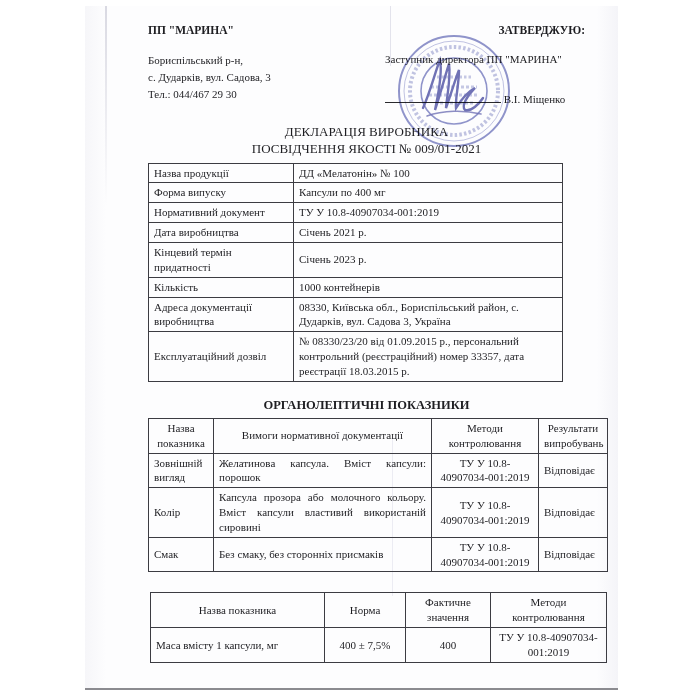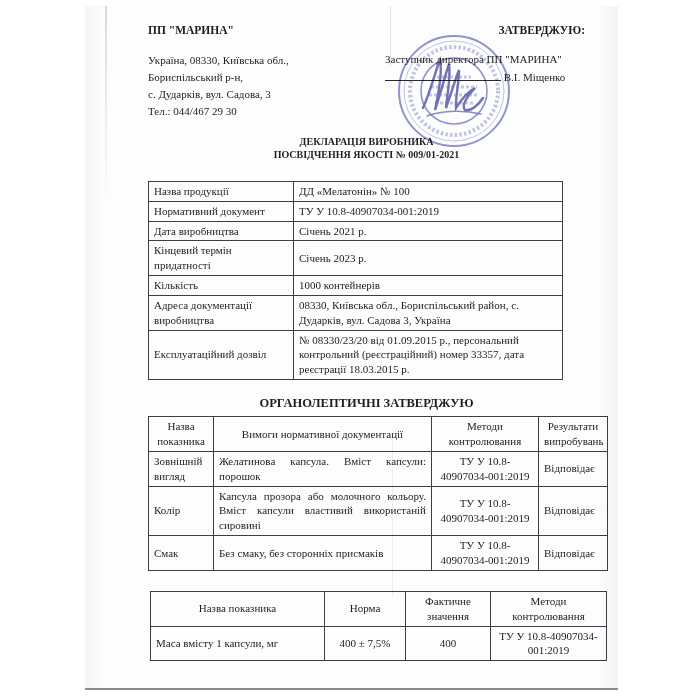--- a/index.html
+++ b/index.html
@@ -14,29 +14,29 @@
   }
   .crease-a{position:absolute;left:20px;top:0;width:2px;height:200px;
     background:linear-gradient(#d9d9e2,rgba(217,217,226,0));}
   .crease-b{position:absolute;left:305px;top:0;width:1px;height:60px;background:#e3e3ec;}
   .crease-c{position:absolute;left:307px;top:430px;width:1px;height:160px;background:#ececf3;}
   .content{position:relative;padding:16px 33px 0 63px;font-size:11px;line-height:1.45;}
   .hdr-row{display:flex;justify-content:space-between;font-weight:bold;font-size:11.5px;}
   .cols{display:flex;justify-content:space-between;margin-top:13px;}
   .addr{width:185px;line-height:1.55;}
   .appr{width:200px;position:relative;}
-  .sig-row{white-space:nowrap;}
+  .sig-row{margin-top:22px;white-space:nowrap;}
   .sig-line{display:inline-block;width:116px;border-bottom:1px solid #2a2a2e;height:12px;}
   .stamp-wrap{position:absolute;left:308px;top:24px;width:122px;height:122px;pointer-events:none;}
-  .titles{text-align:center;margin-top:15px;font-weight:bold;font-size:10px;line-height:1.35;}
+  .titles{text-align:center;margin-top:15px;font-weight:normal;font-size:13px;line-height:1.35;}
   table{border-collapse:collapse;width:415px;margin-top:4px;table-layout:fixed;}
   td,th{border:1px solid #3c3c42;padding:2px 5px;vertical-align:middle;
     font-size:11px;font-weight:normal;line-height:1.35;}
   .t1 td.lbl{width:134px;}
-  .t1{margin-top:19px;border-radius:14px;}
+  .t1{margin-top:5px;border-radius:14px;}
   .sec-title{text-align:center;font-weight:bold;font-size:12.5px;margin-top:14px;}
   .t2 th{text-align:center;}
   .t2 .c1{width:54px;}
   .t2 .c2{width:207px;}
   .t2 .c3{width:96px;text-align:center;}
   .t2 .c4{width:58px;}
   .t2 td.c2{text-align:justify;}
   .t3{margin-top:20px;margin-left:2px;width:412px;}
   .t3 th{text-align:center;}
   .t3 .c1{width:163px;}
@@ -55,21 +55,20 @@
 
   <div class="content">
 
     <div class="hdr-row">
       <span>ПП "МАРИНА"</span>
       <span>ЗАТВЕРДЖУЮ:</span>
     </div>
 
     <div class="cols">
       <div class="addr">
-        <div>Україна, 08330, Київська обл.,</div>
         <div>Бориспільський р-н,</div>
         <div>с. Дударків,  вул. Садова, 3</div>
         <div>Тел.: 044/467 29 30</div>
       </div>
       <div class="appr">
         <div>Заступник директора ПП "МАРИНА"</div>
         <div class="sig-row">
           <span class="sig-line"></span>
           <span>В.І. Міщенко</span>
         </div>
@@ -98,20 +97,24 @@
       <div>ПОСВІДЧЕННЯ ЯКОСТІ № 009/01-2021</div>
     </div>
 
     <table class="t1">
       <tbody>
         <tr>
           <td class="lbl">Назва продукції</td>
           <td>ДД «Мелатонін» № 100</td>
         </tr>
         <tr>
+          <td class="lbl">Форма випуску</td>
+          <td>Капсули по 400 мг</td>
+        </tr>
+        <tr>
           <td class="lbl">Нормативний документ</td>
           <td>ТУ У 10.8-40907034-001:2019</td>
         </tr>
         <tr>
           <td class="lbl">Дата виробництва</td>
           <td>Січень 2021 р.</td>
         </tr>
         <tr>
           <td class="lbl">Кінцевий термін придатності</td>
           <td>Січень 2023 р.</td>
@@ -124,21 +127,21 @@
           <td class="lbl">Адреса документації виробництва</td>
           <td>08330, Київська обл., Бориспільський район, с. Дударків, вул. Садова 3, Україна</td>
         </tr>
         <tr>
           <td class="lbl">Експлуатаційний дозвіл</td>
           <td>№ 08330/23/20 від 01.09.2015 р., персональний контрольний (реєстраційний) номер 33357, дата реєстрації 18.03.2015 р.</td>
         </tr>
       </tbody>
     </table>
 
-    <div class="sec-title">ОРГАНОЛЕПТИЧНІ ЗАТВЕРДЖУЮ</div>
+    <div class="sec-title">ОРГАНОЛЕПТИЧНІ ПОКАЗНИКИ</div>
 
     <table class="t2">
       <thead>
         <tr>
           <th class="c1">Назва показника</th>
           <th class="c2">Вимоги нормативної документації</th>
           <th class="c3">Методи контролювання</th>
           <th class="c4">Результати випробувань</th>
         </tr>
       </thead>

